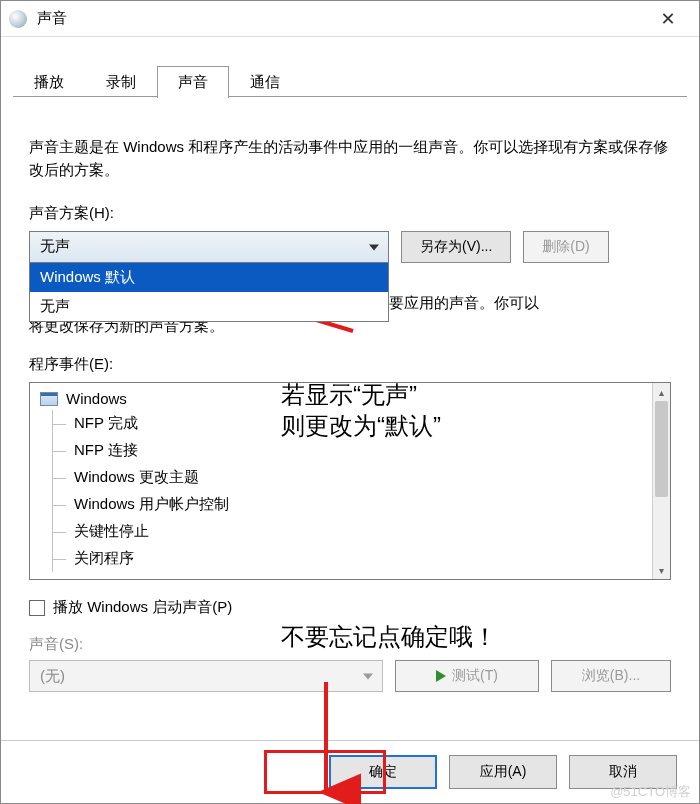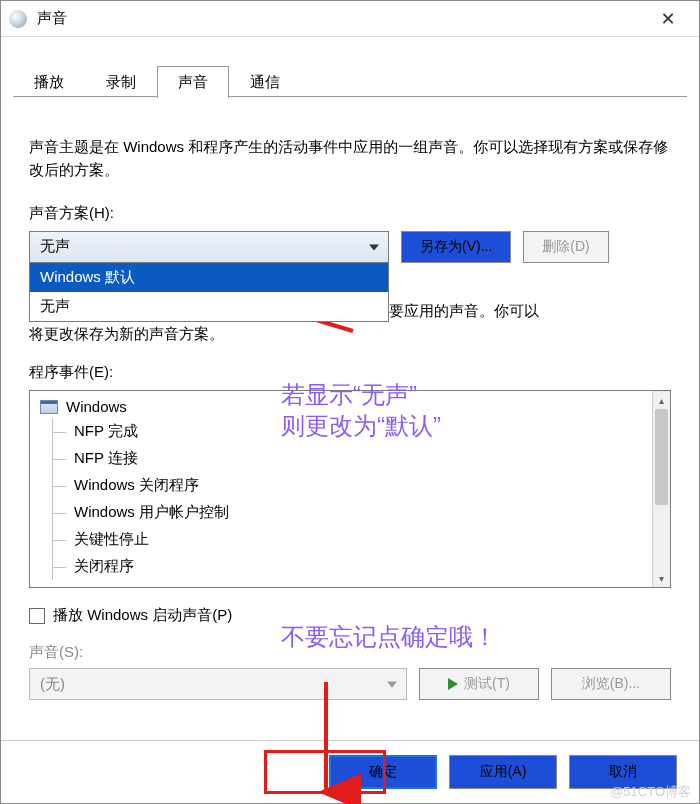--- a/index.html
+++ b/index.html
@@ -12,30 +12,30 @@
 
   .tabs { display: flex; padding: 8px 12px 0 12px; position: relative; }
   .tabs::after { content: ""; position: absolute; left: 12px; right: 12px; bottom: 0; height: 1px; background: #999; }
   .tab { padding: 6px 20px; border: 1px solid transparent; border-bottom: none; position: relative; top: 1px; font-size: 15px; cursor: pointer; }
   .tab.active { border-color: #999; background: #fff; z-index: 2; }
 
   .body { padding: 18px 28px 10px 28px; flex: 1; display: flex; flex-direction: column; position: relative; }
   .desc { font-size: 15px; line-height: 1.55; margin-bottom: 22px; }
   .section-label { font-size: 15px; margin-bottom: 8px; }
 
-  .scheme-row { display: flex; gap: 12px; align-items: flex-end; margin-bottom: 22px; position: relative; }
+  .scheme-row { display: flex; gap: 12px; align-items: flex-end; margin-bottom: 14px; position: relative; }
   .combo { position: relative; width: 360px; }
   .combo-box { width: 100%; height: 32px; border: 1px solid #7a7a7a; background: linear-gradient(#eef3f8, #dbe7f2); display: flex; align-items: center; padding: 0 24px 0 10px; position: relative; }
   .combo-box .chev { position: absolute; right: 8px; top: 50%; transform: translateY(-50%); }
   .chev svg { width: 12px; height: 10px; fill: #333; }
   .combo-list { position: absolute; top: 31px; left: 0; width: 100%; border: 1px solid #7a7a7a; background: #fff; z-index: 10; }
   .combo-item { padding: 5px 10px; font-size: 15px; }
   .combo-item.sel { background: #0a5ac2; color: #fff; }
 
-  .std-btn { height: 32px; border: 1px solid #8a8a8a; background: #1d4ed8; padding: 0 18px; font-size: 14px; cursor: pointer; display: inline-flex; align-items: center; justify-content: center; }
+  .std-btn { height: 32px; border: 1px solid #8a8a8a; background: #e5e5e5; padding: 0 18px; font-size: 14px; cursor: pointer; display: inline-flex; align-items: center; justify-content: center; }
   .std-btn.disabled { color: #9a9a9a; background: #f3f3f3; cursor: default; }
 
   .event-text { font-size: 15px; line-height: 1.55; margin: 14px 0 18px 0; }
   .event-text .obscured { display: inline-block; vertical-align: bottom; }
 
   .tree-box { border: 1px solid #7a7a7a; height: 198px; overflow: hidden; position: relative; }
   .tree-inner { padding: 4px 0 4px 4px; overflow-y: auto; height: 100%; }
   .tree-root { display: flex; align-items: center; padding: 3px 6px; font-size: 15px; }
   .tree-root .win-icn { width: 18px; height: 14px; border: 1px solid #6b8ab5; background: linear-gradient(#dfeaf7,#bcd1ea); margin-right: 8px; position: relative; }
   .tree-root .win-icn::before { content:""; position:absolute; top:0; left:0; right:0; height:3px; background:#3a6ea5; }
@@ -51,21 +51,21 @@
   .chk { width: 16px; height: 16px; border: 1px solid #666; background: #fff; flex-shrink: 0; }
   .sound-label { font-size: 15px; color: #8a8a8a; margin-top: 18px; }
   .sound-row { display: flex; gap: 12px; align-items: center; margin-top: 6px; }
   .sound-combo { flex: 1; height: 32px; border: 1px solid #bdbdbd; background: #f3f3f3; display: flex; align-items: center; padding: 0 24px 0 10px; color: #8a8a8a; position: relative; }
   .sound-combo .chev { position: absolute; right: 8px; top: 50%; transform: translateY(-50%); }
   .play-icn { width: 0; height: 0; border-left: 10px solid #2f8f2f; border-top: 6px solid transparent; border-bottom: 6px solid transparent; margin-right: 6px; }
 
   .footer { border-top: 1px solid #ccc; padding: 14px 22px; display: flex; justify-content: flex-end; gap: 12px; }
   .footer .std-btn { width: 108px; height: 34px; }
   .ok-btn { border: 2px solid #1e72d8 !important; }
-  .annot-red { color: #8b5cf6; font-weight: 500; font-size: 24px; position: absolute; line-height: 1.3; }
+  .annot-red { color: #000000; font-weight: 500; font-size: 24px; position: absolute; line-height: 1.3; }
   .red-box { position: absolute; border: 3px solid #e21b1b; pointer-events: none; }
   .arrow-svg { position: absolute; pointer-events: none; }
   .watermark { position:absolute; right:8px; bottom:2px; color:#d0d0d0; font-size:13px; }
 </style>
 </head>
 <body>
 
 <div class="window">
   <div class="titlebar">
     <div class="title-icon"></div>
@@ -110,21 +110,21 @@
 
     <div class="section-label">程序事件(E):</div>
     <div class="tree-box">
       <div class="tree-inner">
         <div class="tree-root">
           <span class="win-icn"></span>
           <span>Windows</span>
         </div>
         <div class="tree-item">NFP 完成</div>
         <div class="tree-item">NFP 连接</div>
-        <div class="tree-item">Windows 关闭程序</div>
+        <div class="tree-item">Windows 更改主题</div>
         <div class="tree-item">Windows 用户帐户控制</div>
         <div class="tree-item">关键性停止</div>
         <div class="tree-item">关闭程序</div>
       </div>
       <div class="tree-scroll">
         <div class="arrow">▴</div>
         <div class="track">
             <div class="thumb"></div>
           </div>
         <div class="arrow" style="position:absolute;bottom:0;left:0;right:0;">▾</div>
@@ -137,21 +137,21 @@
     </div>
 
     <div class="sound-label">声音(S):</div>
     <div class="sound-row">
       <div class="sound-combo">
         <span>(无)</span>
         <span class="chev"><svg viewBox="0 0 12 10">
               <path d="M1 2 L6 8 L11 2 Z" fill="#9a9a9a"></path>
             </svg></span>
       </div>
-      <button class="std-btn disabled" style="width:120px;">
+      <button class="std-btn disabled" style="width:144px;">
         <span class="play-icn"></span>
         <span>测试(T)</span>
       </button>
       <button class="std-btn disabled" style="width:120px;">浏览(B)...</button>
     </div>
 
     <svg class="arrow-svg" style="left:202px; top:164px;" width="160" height="60">
       <defs>
           <marker id="ah1" markerWidth="14" markerHeight="14" refX="2" refY="6" orient="auto">
             <path d="M12 0 L0 6 L12 12 Z" fill="#e21b1b"></path>

